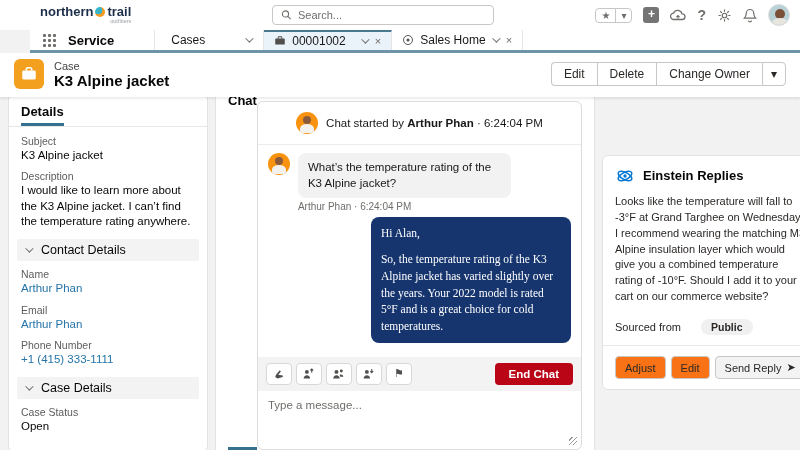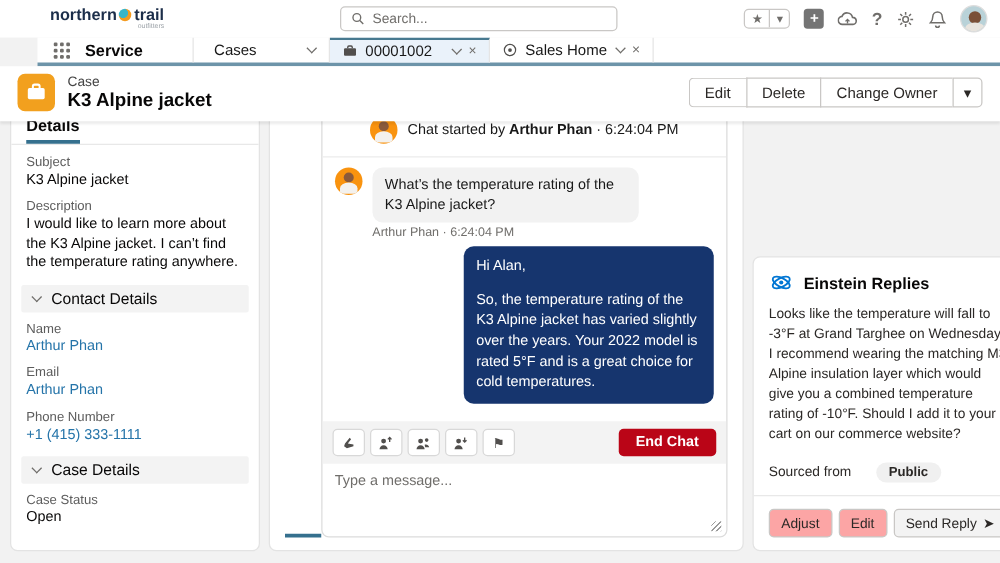--- a/index.html
+++ b/index.html
@@ -46,21 +46,21 @@
   .case-type { font-size:11px; color:#444; }
   .case-title { font-size:15px; font-weight:bold; color:#080707; }
   .actions { margin-left:auto; display:flex; gap:8px; align-items:center; }
   .btn { background:#fff; border:1px solid #c9c7c5; border-radius:4px; padding:4px 12px; font-size:12px; color:#2b2826; font-family:inherit; white-space:nowrap; }
   .btn-group { display:flex; }
   .btn-group .btn { border-radius:0; border-right-width:0; }
   .btn-group .btn:first-child { border-radius:4px 0 0 4px; }
   .btn-group .btn:last-child { border-radius:0 4px 4px 0; border-right-width:1px; padding:4px 8px; }
 
   
-  .main { display:flex; gap:7px; padding:7px 8px 8px; height:352px; align-items:flex-end; }
+  .main { display:flex; gap:7px; padding:7px 8px 8px; height:352px; align-items:center; }
   .card { background:#fff; border:1px solid #e3e3e3; border-radius:6px; }
 
   
   .details-panel { width:200px; padding:10px 12px; overflow:hidden; }
   .panel-tab { display:inline-block; font-weight:bold; font-size:13px; color:#080707; padding-bottom:4px; border-bottom:3px solid #35708e; }
   .panel-tab-rule { border-bottom:1px solid #e8e8e8; margin:0 -12px 8px; }
   .fld { margin-bottom:7px; }
   .fld-label { font-size:10.5px; color:#5c5c5c; margin-bottom:1px; }
   .fld-value { font-size:11.5px; color:#080707; line-height:1.35; min-height:12px; }
   .fld-value.link { color:#2574a9; }
@@ -71,41 +71,41 @@
   .chat-box { border:1px solid #dcdcdc; border-radius:6px; flex:1; display:flex; flex-direction:column; margin-top:8px; overflow:hidden; }
   .chat-start { display:flex; align-items:center; justify-content:center; gap:8px; padding:10px 8px; border-bottom:1px solid #ececec; font-size:11.5px; color:#181818; }
   .cavatar { width:22px; height:22px; border-radius:50%; background:#f9930f; position:relative; overflow:hidden; flex:0 0 auto; }
   .cavatar::before { content:""; position:absolute; left:7px; top:4px; width:8px; height:8px; border-radius:50%; background:#8a5a3b; }
   .cavatar::after { content:""; position:absolute; left:4px; top:12px; width:14px; height:9px; border-radius:50% 50% 0 0; background:#f3f1ee; }
   .messages { flex:1; padding:8px 10px 4px; overflow:hidden; }
   .msg-row { display:flex; gap:8px; margin-bottom:5px; }
   .bubble { background:#f2f2f2; border-radius:8px; padding:6px 10px; font-size:11.5px; line-height:1.4; color:#181818; max-width:78%; }
   .msg-meta { font-size:10px; color:#706e6b; margin-top:3px; }
   .msg-out { width:66%; margin-left:auto; margin-bottom:10px; }
-  .bubble-navy { background:#16356e; color:#fff; border-radius:8px; padding:8px 10px; font-size:11.5px; line-height:1.45; }
+  .bubble-navy { background:#16356e; color:#fff; border-radius:8px; padding:8px 10px; font-size:11.5px; line-height:1.45;font-family:Liberation Serif, serif; }
   .bubble-navy p + p { margin-top:10px; }
   .chat-toolbar { background:#f3f3f3; padding:6px 8px; display:flex; align-items:center; gap:4px; }
   .tool-btn { width:26px; height:22px; background:#fff; border:1px solid #d8d8d8; border-radius:4px; display:flex; align-items:center; justify-content:center; color:#514f4d; font-size:11px; }
   .end-chat { margin-left:auto; background:#ba0517; color:#fff; font-weight:bold; font-size:11.5px; border:none; border-radius:4px; padding:5px 14px; font-family:inherit; }
   .composer { position:relative; padding:8px 10px 6px; flex:0 0 58px; }
   .composer textarea { width:100%; height:100%; border:none; outline:none; resize:none; font-family:inherit; font-size:11.5px; color:#444; }
   .composer textarea::placeholder { color:#706e6b; }
   .resize-handle { position:absolute; right:4px; bottom:4px; width:8px; height:8px; background:repeating-linear-gradient(135deg, transparent 0 2px, #9b9b9b 2px 3px); }
 
   
   .right-col { width:190px; display:flex; flex-direction:row; gap:7px; }
   .side-card { padding:10px 12px; }
   .side-hdr { display:flex; align-items:center; gap:8px; margin-bottom:8px; }
   .side-title { font-weight:bold; font-size:13px; color:#080707; }
   .side-body { font-size:11px; line-height:1.45; color:#2b2826; }
   .sourced-row { display:flex; align-items:center; gap:20px; margin:14px 0 10px; font-size:11px; color:#2b2826; }
   .pill { background:#f0f0f0; border-radius:10px; padding:2px 10px; font-weight:bold; font-size:10.5px; color:#2b2826; }
   .divider { border-top:1px solid #e8e8e8; margin:8px -12px 10px; }
   .reply-actions { display:flex; gap:5px; }
-  .btn-sm { background:#fca5a5; border:1px solid #c9c7c5; border-radius:4px; padding:4px 9px; font-size:11px; color:#2b2826; font-family:inherit; white-space:nowrap; }
+  .btn-sm { background:#f97316; border:1px solid #c9c7c5; border-radius:4px; padding:4px 9px; font-size:11px; color:#2b2826; font-family:inherit; white-space:nowrap; }
   .btn-send { margin-left:auto; background:#f3f3f3; display:flex; align-items:center; gap:5px; }
   .nba-icon { width:22px; height:22px; border-radius:5px; background:#5867d6; display:flex; align-items:center; justify-content:center; }
   .banner { height:48px; border-radius:3px; margin-bottom:8px; position:relative; overflow:hidden;
             background:linear-gradient(100deg,#2a729f 0%, #3f93c4 55%, #57a6d2 100%); }
   .banner::before { content:""; position:absolute; left:-20px; bottom:-14px; width:120px; height:36px; background:#285f86; opacity:.55; transform:skewY(-6deg); border-radius:4px; }
   .banner::after { content:""; position:absolute; right:-10px; bottom:-18px; width:130px; height:34px; background:#2f6a94; opacity:.5; transform:skewY(5deg); }
   .banner-logo { position:absolute; left:6px; top:6px; color:#fff; font-weight:bold; font-size:6px; z-index:2; display:flex; align-items:center; gap:1px; }
   .banner-logo i { width:4px; height:4px; border-radius:50%; background:#f49b20; display:inline-block; }
   .banner-flash { position:absolute; left:74px; top:4px; color:#cfe7f6; font-size:17px; letter-spacing:2px; font-weight:300; z-index:2; }
   .banner-sale { position:absolute; left:58px; top:21px; color:#fff; font-size:19px; letter-spacing:2px; font-weight:bold; z-index:2; }

